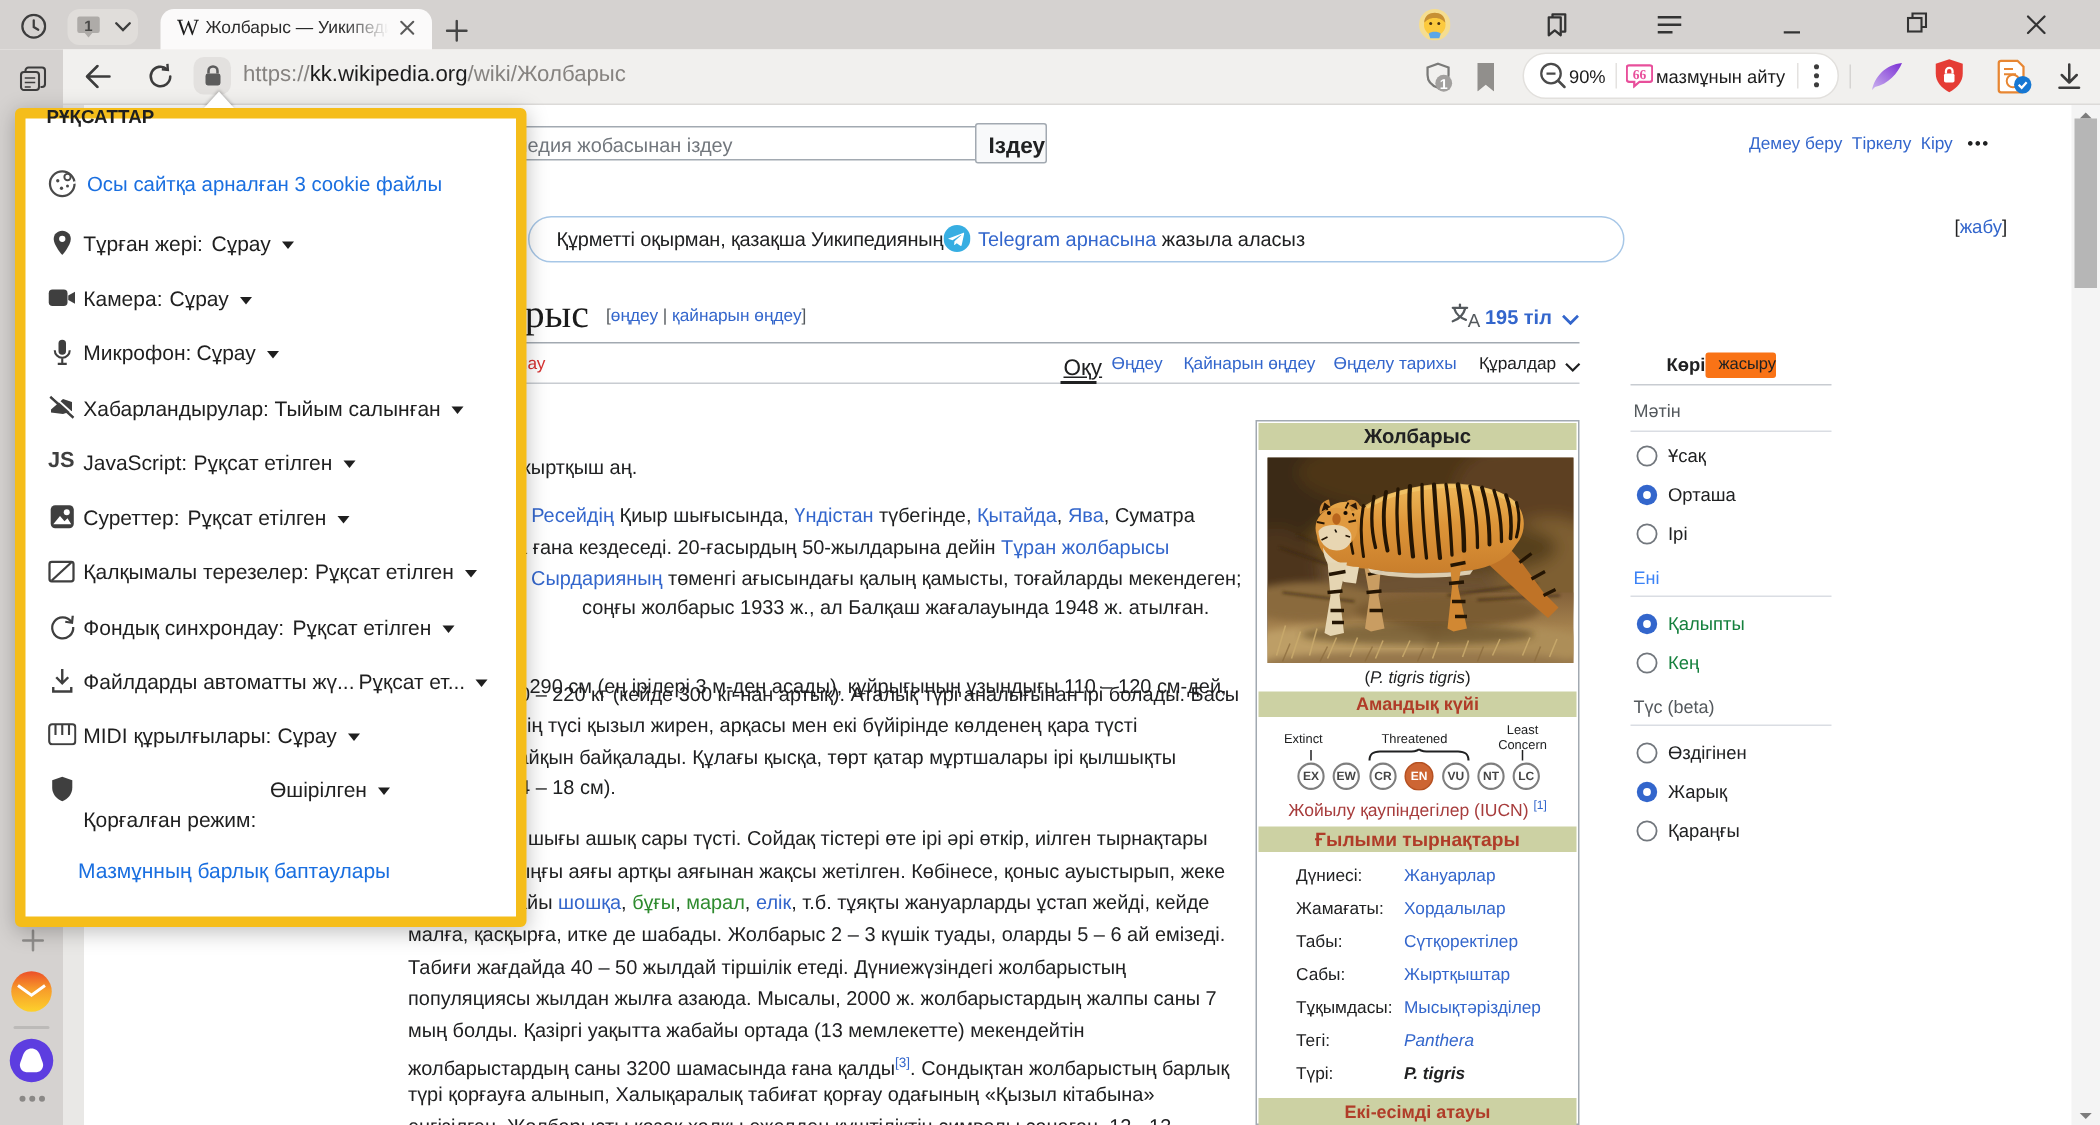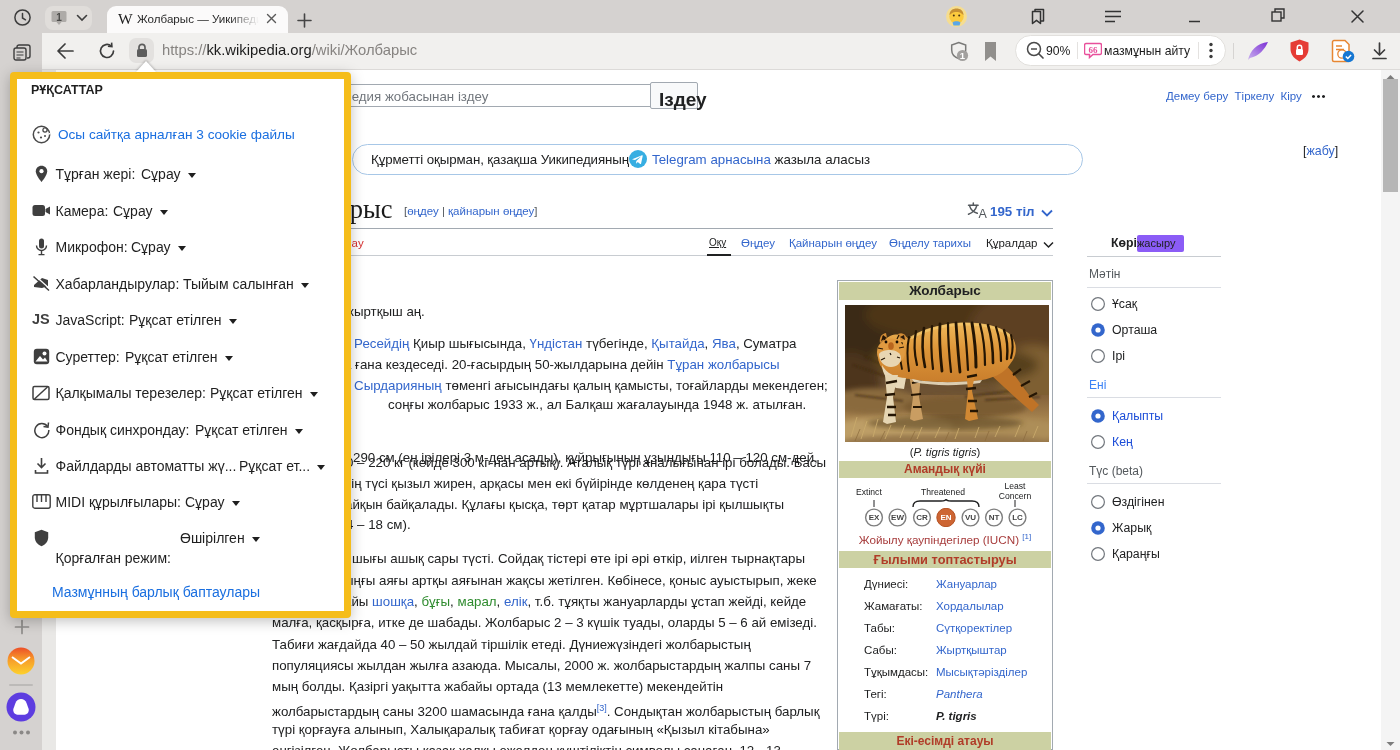--- a/index.html
+++ b/index.html
@@ -183,21 +183,21 @@
     </svg>
 </div>
 
 <div class="abs" id="page" style="left:0;top:0;width:1400px;height:750px;">
 <div class="abs" style="left:42px;top:70px;width:1358px;height:680px;background:#fff;"></div>
 <div class="abs" style="left:42px;top:70px;width:14px;height:680px;background:#e9e8e6;"></div>
 
 <div class="abs" style="left:300px;top:84px;width:351px;height:23px;border:1px solid #a2a9b1;background:#fff;"></div>
 <div class="abs" style="left:316px;top:89px;font-size:13.3px;color:#72777d;">Уикипедия жобасынан іздеу</div>
 <div class="abs" style="left:650px;top:82px;width:48px;height:27px;border:1px solid #a2a9b1;background:#f8f9fa;border-radius:2px;"></div>
-<div class="abs" style="left:659px;top:89px;font-size:19px;font-weight:bold;color:#202122;">Іздеу</div>
+<div class="abs" style="left:659px;top:89px;font-size:15px;font-weight:bold;color:#202122;">Іздеу</div>
 
 <div class="abs" style="left:1166px;top:90px;font-size:11.5px;color:#36c;">Демеу беру&nbsp;&nbsp;Тіркелу&nbsp;&nbsp;Кіру&nbsp;&nbsp;&nbsp;<span style="color:#202122;letter-spacing:1px;">•••</span></div>
 
 <div class="abs" style="left:352px;top:144px;width:731px;height:31px;border:1px solid #a7c7e7;border-radius:16px;background:#fff;"></div>
 <div class="abs" style="left:371px;top:152px;font-size:13.3px;letter-spacing:-0.1px;color:#202122;">Құрметті оқырман, қазақша Уикипедияның</div>
 <div class="abs" style="left:652px;top:152px;font-size:13.3px;color:#202122;"><span class="bl">Telegram арнасына</span> жазыла аласыз</div>
 <svg class="abs" style="left:629px;top:150px;" width="18" height="18" viewBox="0 0 18 18">
       <circle cx="9" cy="9" r="9" fill="#37aee2"></circle>
       <path d="M3.8 8.9l9.2-3.6c.5-.2.9.1.7.8l-1.6 7.4c-.1.5-.4.6-.9.4l-2.4-1.8-1.2 1.1c-.1.1-.2.2-.5.2l.2-2.5 4.5-4.1c.2-.2 0-.3-.3-.1L6.0 10.1 3.6 9.4c-.5-.2-.5-.5.2-.5z" fill="#fff"></path>
     </svg>
@@ -215,21 +215,21 @@
 <path d="M9.8 3.6c-1 3.9-4.4 7.2-8.3 8.6"></path>
 </g>
 <text x="11.5" y="16" font-family="Liberation Sans, sans-serif" font-size="12.5" fill="#54595d">A</text>
 </svg>
 <div class="abs" style="left:990px;top:204px;font-size:13.3px;font-weight:bold;color:#36c;">195 тіл</div>
 <svg class="abs" style="left:1041px;top:209px;" width="12" height="8" viewBox="0 0 12 8">
       <path d="M1 1.5l5 5 5-5" stroke="#36c" stroke-width="1.8" fill="none"></path>
     </svg>
 
 <div class="abs" style="left:312px;top:237px;font-size:11.5px;color:#d73333;">Талқылау</div>
-<div class="abs" style="left:709px;top:237px;font-size:10px;color:#202122;text-decoration:underline;">Оқу</div>
+<div class="abs" style="left:709px;top:237px;font-size:15px;color:#202122;text-decoration:underline;">Оқу</div>
 <div class="abs" style="left:741px;top:237px;font-size:11.5px;color:#36c;">Өңдеу</div>
 <div class="abs" style="left:789px;top:237px;font-size:11.5px;color:#36c;">Қайнарын өңдеу</div>
 <div class="abs" style="left:889px;top:237px;font-size:11.5px;color:#36c;">Өңделу тарихы</div>
 <div class="abs" style="left:986px;top:237px;font-size:11.5px;color:#202122;">Құралдар</div>
 <svg class="abs" style="left:1043px;top:241px;" width="11" height="8" viewBox="0 0 11 8">
       <path d="M1 1.5l4.5 4.5L10 1.5" stroke="#202122" stroke-width="1.5" fill="none"></path>
     </svg>
 <div class="abs" style="left:276px;top:255px;width:777px;height:1px;background:#c8ccd1;"></div>
 <div class="abs" style="left:707px;top:254px;width:24px;height:2px;background:#202122;"></div>
 
@@ -389,70 +389,70 @@
 <circle cx="125.5" cy="9.5" r="8.4" fill="#fff" stroke="#7e7e7e" stroke-width="1.4"></circle>
         <text x="125.5" y="12.3" fill="#444">VU</text>
 <circle cx="149" cy="9.5" r="8.4" fill="#fff" stroke="#7e7e7e" stroke-width="1.4"></circle>
         <text x="149" y="12.3" fill="#444">NT</text>
 <circle cx="172.5" cy="9.5" r="8.4" fill="#fff" stroke="#7e7e7e" stroke-width="1.4"></circle>
         <text x="172.5" y="12.3" fill="#444">LC</text>
 </g>
 </svg>
 <div class="abs" style="left:839px;top:532px;width:212px;text-align:center;font-size:11.7px;"><span style="color:#a73c3c;">Жойылу қаупіндегілер (IUCN)</span> <sup style="font-size:8px;color:#36c;">[1]</sup></div>
 
-<div class="abs" style="left:839px;top:551px;width:212px;height:17px;background:#ccd1a3;text-align:center;font-size:12.8px;font-weight:bold;color:#b03c28;line-height:17px;">Ғылыми топтастыруы</div>
+<div class="abs" style="left:839px;top:551px;width:212px;height:17px;background:#ccd1a3;text-align:center;font-size:12.8px;font-weight:bold;color:#b03c28;line-height:17px;">Ғылыми тырнақтары</div>
 <div class="abs" id="taxo" style="left:864px;top:573px;width:188px;font-size:11.5px;color:#202122;line-height:22px;">
 <div><span style="display:inline-block;width:72px;">Дүниесі:</span><span class="bl">Жануарлар</span></div>
 <div><span style="display:inline-block;width:72px;">Жамағаты:</span><span class="bl">Хордалылар</span></div>
 <div><span style="display:inline-block;width:72px;">Табы:</span><span class="bl">Сүтқоректілер</span></div>
 <div><span style="display:inline-block;width:72px;">Сабы:</span><span class="bl">Жыртқыштар</span></div>
 <div><span style="display:inline-block;width:72px;">Тұқымдасы:</span><span class="bl">Мысықтәрізділер</span></div>
 <div><span style="display:inline-block;width:72px;">Тегі:</span><span class="bl"><i>Panthera</i></span></div>
 <div><span style="display:inline-block;width:72px;">Түрі:</span><b><i>P. tigris</i></b></div>
 </div>
 
 <div class="abs" style="left:1087px;top:236px;font-size:12.3px;font-weight:bold;color:#202122;margin-left:24px;">Көрініс</div>
-<div class="abs" style="left:1137px;top:235px;width:47px;height:17px;background:#8b5cf6;border-radius:2px;text-align:left;font-size:11px;color:#202122;line-height:17px;">жасыру</div>
+<div class="abs" style="left:1137px;top:235px;width:47px;height:17px;background:#f97316;border-radius:2px;text-align:right;font-size:11px;color:#202122;line-height:17px;">жасыру</div>
 <div class="abs" style="left:1087px;top:256px;width:134px;height:1px;background:#c8ccd1;"></div>
 <div class="abs" style="left:1089px;top:267px;font-size:12px;color:#54595d;">Мәтін</div>
 <div class="abs" style="left:1087px;top:287px;width:134px;height:1px;background:#dadde3;"></div>
 <svg class="abs" style="left:1090px;top:296px;" width="16" height="274" viewBox="0 0 16 274">
 <circle cx="8" cy="8" r="6.4" fill="#fff" stroke="#72777d" stroke-width="1.2"></circle>
 <circle cx="8" cy="34" r="6.8" fill="#36c"></circle>
       <circle cx="8" cy="34" r="2.6" fill="#fff"></circle>
 <circle cx="8" cy="60" r="6.4" fill="#fff" stroke="#72777d" stroke-width="1.2"></circle>
 <circle cx="8" cy="120" r="6.8" fill="#36c"></circle>
       <circle cx="8" cy="120" r="2.6" fill="#fff"></circle>
 <circle cx="8" cy="146" r="6.4" fill="#fff" stroke="#72777d" stroke-width="1.2"></circle>
 <circle cx="8" cy="206" r="6.4" fill="#fff" stroke="#72777d" stroke-width="1.2"></circle>
 <circle cx="8" cy="232" r="6.8" fill="#36c"></circle>
       <circle cx="8" cy="232" r="2.6" fill="#fff"></circle>
 <circle cx="8" cy="258" r="6.4" fill="#fff" stroke="#72777d" stroke-width="1.2"></circle>
 </svg>
 <div class="abs" style="left:1112px;top:291px;font-size:12.3px;color:#202122;line-height:26px;">Ұсақ<br>Орташа<br>Ірі</div>
-<div class="abs" style="left:1112px;top:403px;font-size:12.3px;color:#1d4ed8;line-height:26px;">Қалыпты<br>Кең</div>
+<div class="abs" style="left:1112px;top:403px;font-size:12.3px;color:#15803d;line-height:26px;">Қалыпты<br>Кең</div>
 <div class="abs" style="left:1112px;top:489px;font-size:12.3px;color:#202122;line-height:26px;">Өздігінен<br>Жарық<br>Қараңғы</div>
 <div class="abs" style="left:1089px;top:378px;font-size:12px;color:#3b82f6;">Ені</div>
 <div class="abs" style="left:1087px;top:397px;width:134px;height:1px;background:#dadde3;"></div>
 <div class="abs" style="left:1089px;top:464px;font-size:12px;color:#54595d;">Түс (beta)</div>
 <div class="abs" style="left:1087px;top:483px;width:134px;height:1px;background:#dadde3;"></div>
 
 <div class="abs" style="left:1381px;top:70px;width:19px;height:680px;background:#f4f4f4;"></div>
 <svg class="abs" style="left:1385px;top:73px;" width="11" height="8" viewBox="0 0 11 8">
       <path d="M1.5 6L5.5 2L9.5 6z" fill="#7c7c7c"></path>
     </svg>
 <div class="abs" style="left:1383px;top:79px;width:15px;height:113px;background:#b6b6b6;"></div>
 <svg class="abs" style="left:1385px;top:740px;" width="11" height="8" viewBox="0 0 11 8">
       <path d="M1.5 2L5.5 6L9.5 2z" fill="#7c7c7c"></path>
     </svg>
 </div>
 <div class="abs" style="left:839px;top:732px;width:212px;height:18px;background:#ccd1a3;text-align:center;font-size:12px;font-weight:bold;color:#b03c28;line-height:18px;">Екі-есімді атауы</div>
 
 <div class="abs" id="panel" style="left:10px;top:72px;width:341px;height:546px;background:#fff;border:7px solid #f5bd1a;border-radius:4px;box-shadow:0 3px 14px rgba(0,0,0,.25);"></div>
-<div class="abs" id="panel-items" style="left:10px;top:72px;width:341px;height:646px;font-size:14px;letter-spacing:0;color:#1f1f1f;">
+<div class="abs" id="panel-items" style="left:10px;top:60px;width:341px;height:646px;font-size:14px;letter-spacing:0;color:#1f1f1f;">
   <div class="abs" style="left:21px;top:11px;font-size:12.5px;font-weight:bold;color:#1f1f1f;">РҰҚСАТТАР</div>
 
   <svg class="abs" style="left:22px;top:53px;" width="19" height="19" viewBox="0 0 19 19">
       <circle cx="9.5" cy="9.5" r="8.2" fill="none" stroke="#4a4a4a" stroke-width="1.5"></circle>
       <path d="M17.4 8 A8.2 8.2 0 0 1 17.7 9.5" stroke="#fff" stroke-width="2" fill="none"></path>
       <circle cx="13" cy="5" r="2.1" fill="none" stroke="#4a4a4a" stroke-width="1.3"></circle>
       <circle cx="6.5" cy="7.5" r="1.1" fill="#4a4a4a"></circle>
       <circle cx="9" cy="12.5" r="1.1" fill="#4a4a4a"></circle>
       <circle cx="13" cy="11" r="1" fill="#4a4a4a"></circle>
     </svg>

